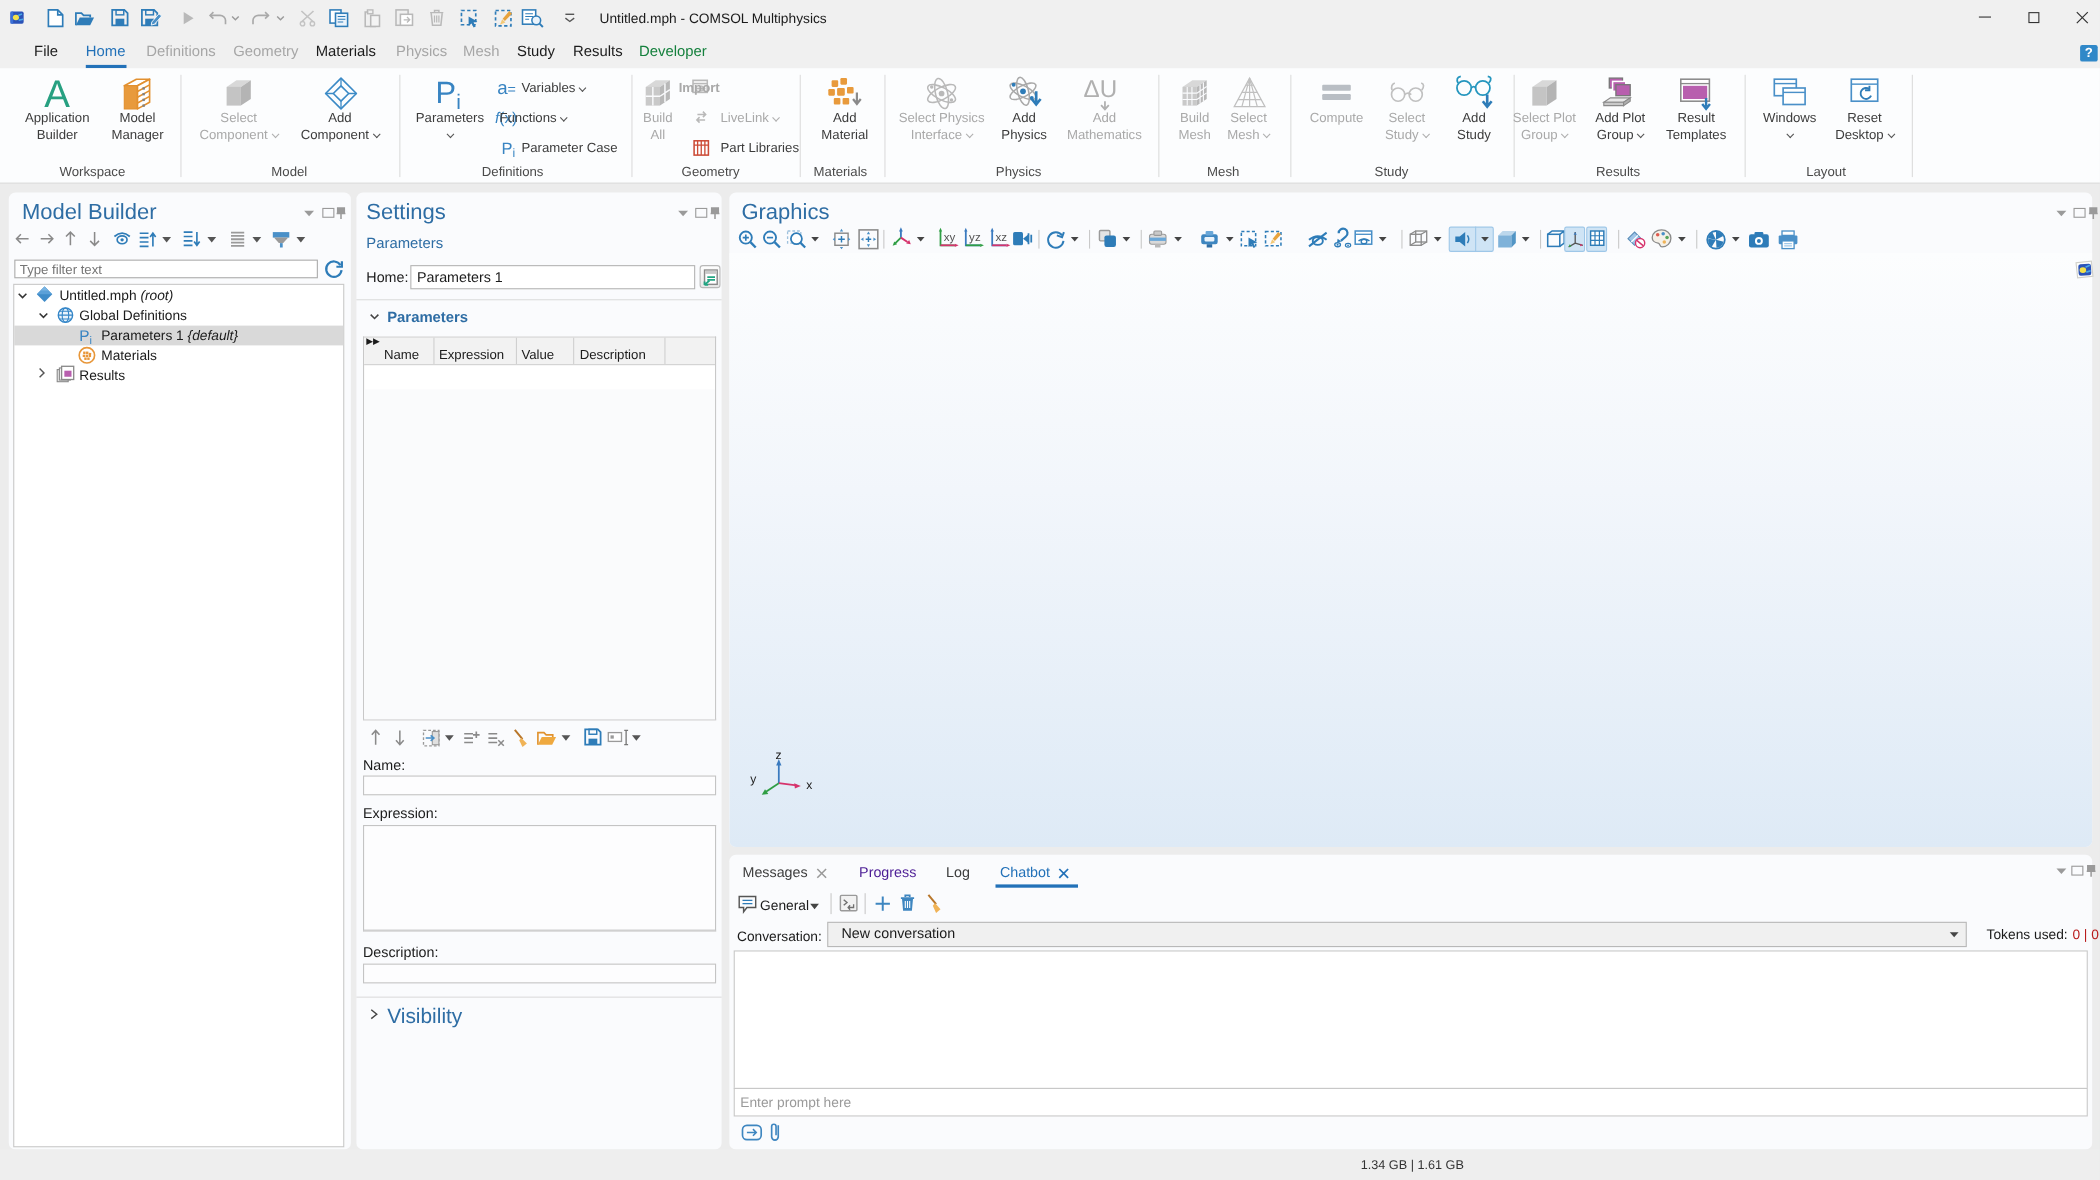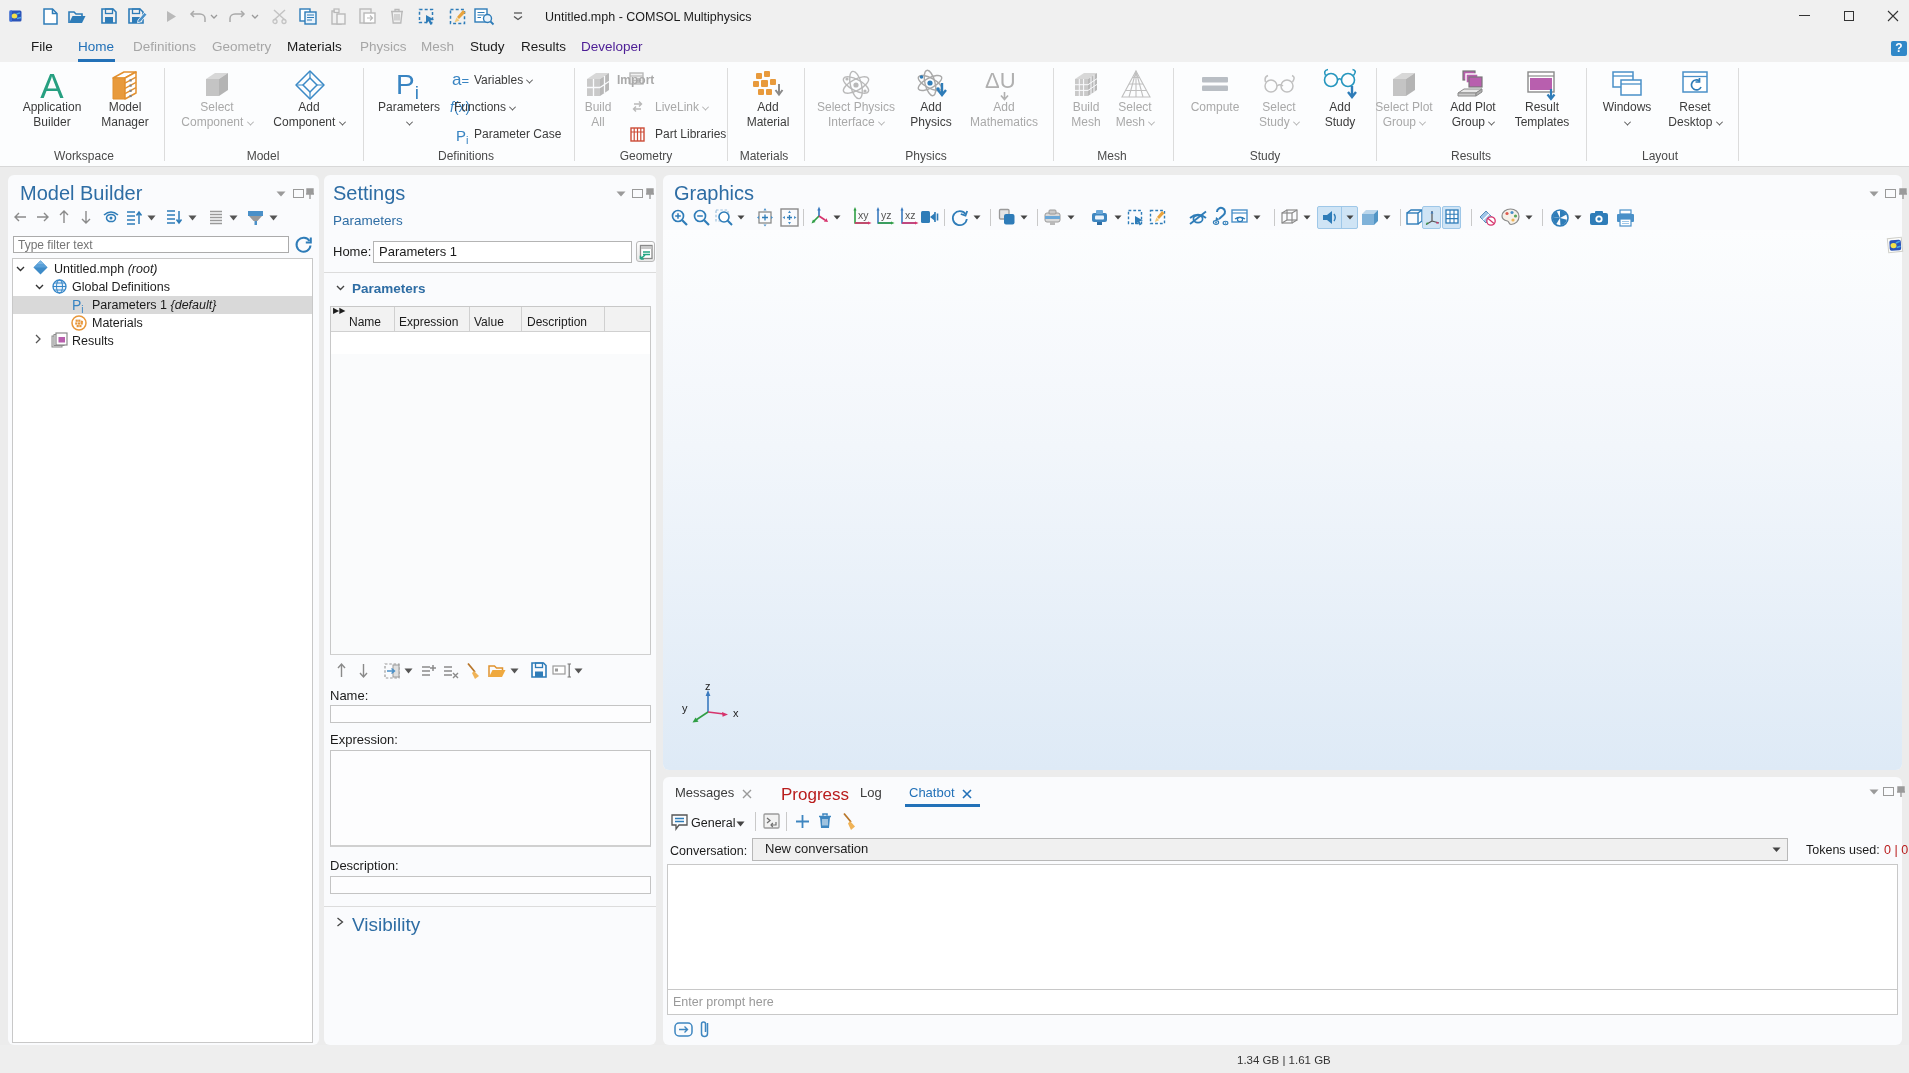--- a/index.html
+++ b/index.html
@@ -119,21 +119,21 @@
 <div class="p" style="top:39px;left:31px;font-size:13.5px;color:#1b1b1b">File</div>
 <div class="p" style="top:39px;left:78px;font-size:13.5px;color:#2271b8">Home</div>
 <div class="p" style="left:78px;top:59px;width:37px;height:3px;background:#2271b8"></div>
 <div class="p" style="top:39px;left:133px;font-size:13.5px;color:#a6a6a6">Definitions</div>
 <div class="p" style="top:39px;left:212px;font-size:13.5px;color:#a6a6a6">Geometry</div>
 <div class="p" style="top:39px;left:287px;font-size:13.5px;color:#1b1b1b">Materials</div>
 <div class="p" style="top:39px;left:360px;font-size:13.5px;color:#a6a6a6">Physics</div>
 <div class="p" style="top:39px;left:421px;font-size:13.5px;color:#a6a6a6">Mesh</div>
 <div class="p" style="top:39px;left:470px;font-size:13.5px;color:#1b1b1b">Study</div>
 <div class="p" style="top:39px;left:521px;font-size:13.5px;color:#1b1b1b">Results</div>
-<div class="p" style="top:39px;left:581px;font-size:13.5px;color:#4c1d95">Developer</div>
+<div class="p" style="top:39px;left:581px;font-size:13.5px;color:#15803d">Developer</div>
 
 <div class="p" style="left:1891px;top:41px;width:16px;height:15px;background:#3088c8;border-radius:2px;color:#fff;font-size:12px;font-weight:bold;text-align:center;line-height:15px">?</div>
 
 <div class="p" style="left:0;top:62px;width:1909px;height:105px;background:#fcfdfe;border-bottom:1px solid #d8d8d8"></div>
 <div class="sep" style="left:164px"></div>
 <div class="sep" style="left:363px"></div>
 <div class="sep" style="left:574px"></div>
 <div class="sep" style="left:727px"></div>
 <div class="sep" style="left:804px"></div>
 <div class="sep" style="left:1053px"></div>
@@ -777,21 +777,21 @@
 <path d="M48 32.5 L42 30 L42.6 34.8 Z" fill="#d6336c"></path>
 <line x1="28" y1="30" x2="16" y2="38" stroke="#2f9e44" stroke-width="1.6"></line>
 <path d="M12.5 40.5 L18.5 39.8 L15.5 35.6 Z" fill="#2f9e44"></path>
 <text x="25" y="8" font-size="11" fill="#222">z</text>
 <text x="2" y="30" font-size="11" fill="#222">y</text>
 <text x="53" y="35" font-size="11" fill="#222">x</text>
 </svg>
 
 <div class="panel" style="left:663px;top:777px;width:1239px;height:268px"></div>
 <div class="p" style="left:675px;top:785px;font-size:13px;color:#3c3c3c">Messages</div>
-<div class="p" style="left:781px;top:785px;font-size:17px;color:#b91c1c">Progress</div>
+<div class="p" style="left:781px;top:785px;font-size:13px;color:#4c1d95">Progress</div>
 <div class="p" style="left:860px;top:785px;font-size:13px;color:#3c3c3c">Log</div>
 <div class="p" style="left:909px;top:785px;font-size:13px;color:#2271b8">Chatbot</div>
 <div class="p" style="left:905px;top:804px;width:75px;height:3px;background:#2271b8"></div>
 <svg class="p" style="left:742px;top:789px" width="10" height="10" viewBox="0 0 10 10">
     <path d="M1 1 L9 9 M9 1 L1 9" stroke="#9a9a9a" stroke-width="1.4"></path>
   </svg>
 <svg class="p" style="left:962px;top:789px" width="10" height="10" viewBox="0 0 10 10">
     <path d="M1 1 L9 9 M9 1 L1 9" stroke="#2271b8" stroke-width="1.6"></path>
   </svg>
 <svg class="p" style="left:1869px;top:789px" width="10" height="6" viewBox="0 0 10 6">

